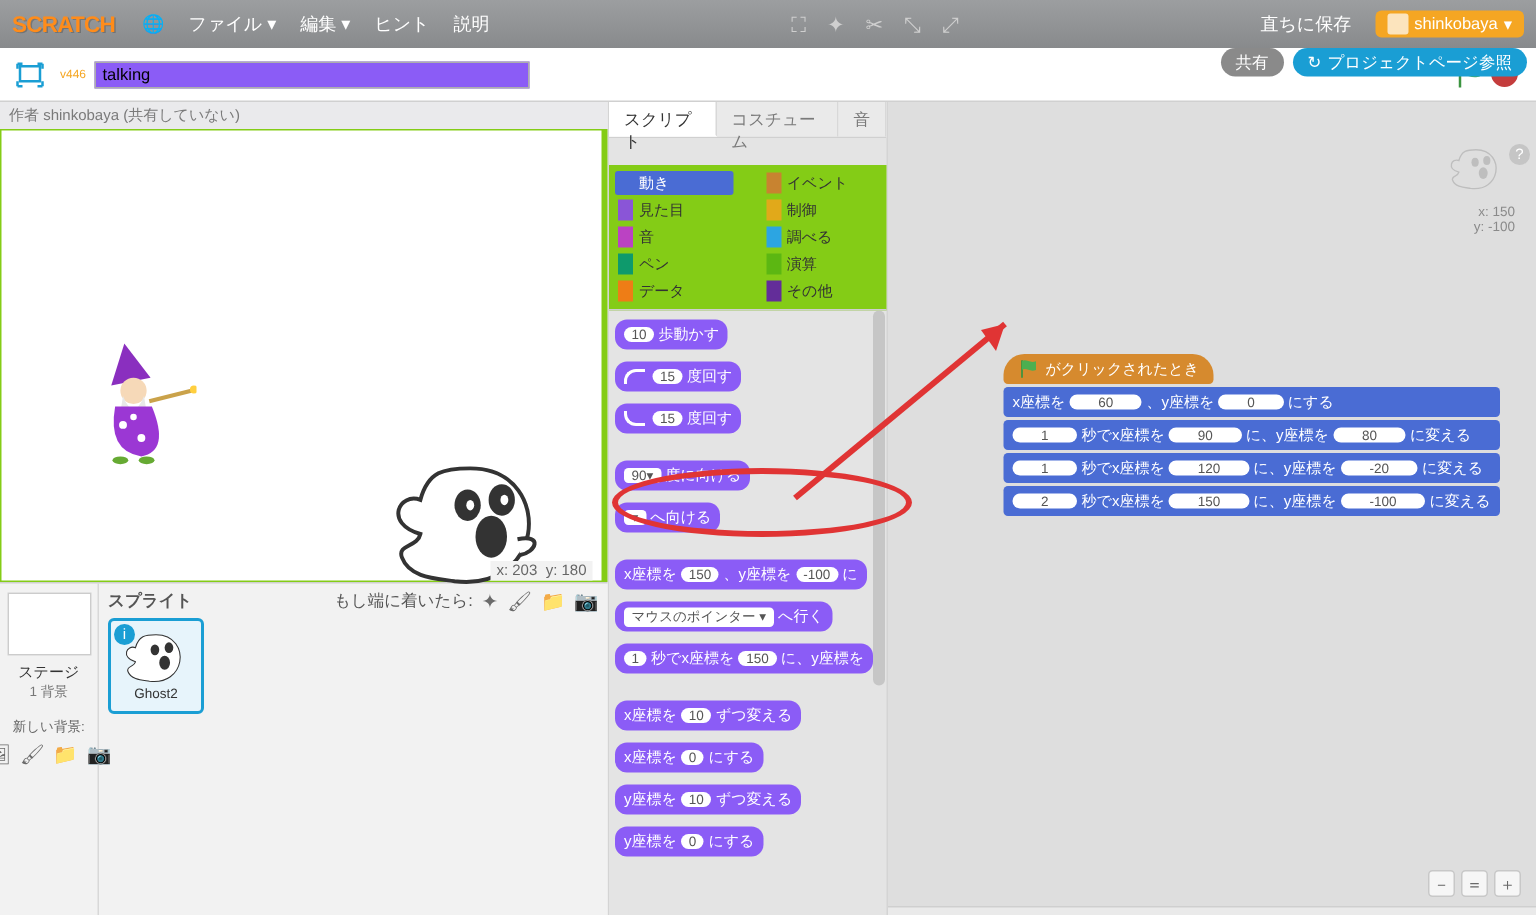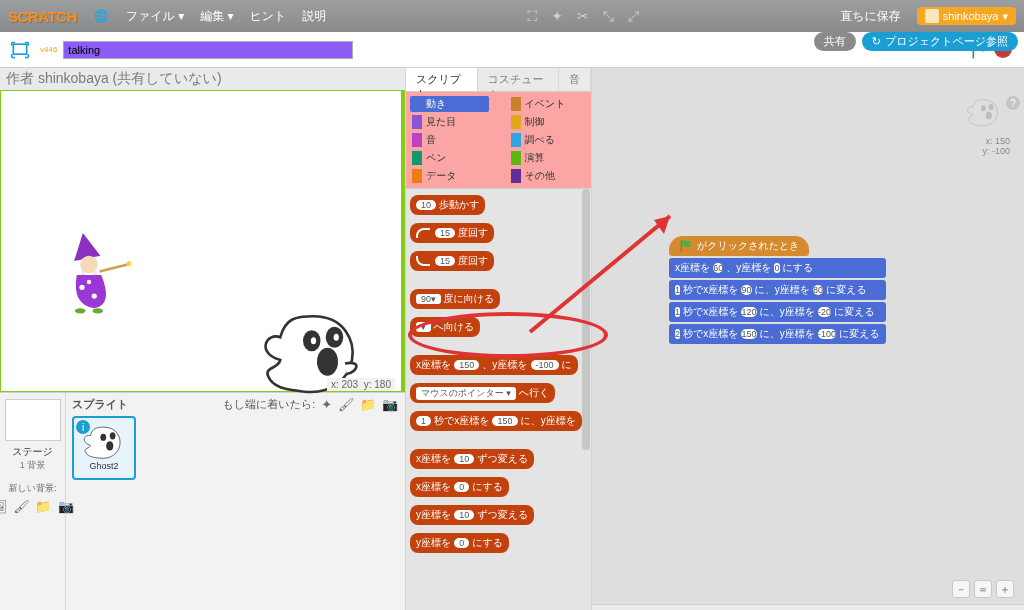--- a/index.html
+++ b/index.html
@@ -25,21 +25,21 @@
 .green-flag{width:20px;height:20px;}
 .stop-btn{width:18px;height:18px;background:#c43d3d;border-radius:50%;}
 .share-btns { position:absolute; right:6px; top:32px; display:flex; gap:6px;}
 .btn-share{background:#8a8a8a;color:#fff;padding:2px 10px;border-radius:10px;font-size:11px;}
 .btn-project{background:#1a9ed4;color:#fff;padding:2px 10px;border-radius:10px;font-size:11px;display:flex;align-items:center;gap:4px;}
 
 
 .main { display:flex; height: calc(610px - 28px - 26px); }
 .left-col { width: 406px; display:flex; flex-direction:column; border-right:1px solid #d4d4d4;}
 .stage-wrap { position:relative; background:#84cc16;}
-.author-line{font-size:14px;color:#7a7a7a;padding:2px 6px;background:#eaeaec;}
+.author-line{font-size:10px;color:#7a7a7a;padding:2px 6px;background:#eaeaec;}
 .stage { width:400px; height:300px; background:#fff; position:relative; margin:1px;}
 .wizard{position:absolute;left:60px;top:135px;width:70px;}
 .ghost{position:absolute;left:260px;top:220px;width:105px;}
 .coords{position:absolute;right:6px;bottom:0;font-size:10px;color:#666;background:#f2f2f2;padding:1px 4px;}
 
 .sprite-area { flex:1; background:#f2f2f2; border-top:1px solid #d0d0d0; display:flex;}
 .stage-thumb-col{width:66px;padding:6px 4px;text-align:center;border-right:1px solid #d8d8d8;}
 .stage-thumb{width:56px;height:42px;border:1px solid #ccc;background:#fff;margin:0 auto 4px;}
 .stage-lbl{font-size:10px;}
 .stage-sub{font-size:9px;color:#777;}
@@ -55,46 +55,46 @@
 .sprite-tile{width:64px;height:64px;border:1px solid #c7c7c7;background:#fff;border-radius:4px;display:flex;flex-direction:column;align-items:center;justify-content:center;position:relative;font-size:9px;}
 .sprite-tile.selected{border:2px solid #1a9ed4;background:#e7f4fb;}
 .sprite-tile .mini{width:44px;height:36px;}
 .info-i{position:absolute;top:2px;left:2px;width:14px;height:14px;background:#1a9ed4;color:#fff;border-radius:50%;font-size:10px;display:flex;align-items:center;justify-content:center;}
 
 
 .middle-col{width:186px;background:#e4e4e4;display:flex;flex-direction:column;border-right:1px solid #d4d4d4;}
 .tabs{height:24px;display:flex;background:#f3f3f3;border-bottom:1px solid #d0d0d0;}
 .tab{padding:4px 10px;font-size:11px;color:#7a7a7a;border-right:1px solid #d8d8d8;background:#eaeaea;}
 .tab.active{background:#fff;color:#333;border-bottom:1px solid #fff;}
-.categories{display:grid;grid-template-columns:1fr 1fr;padding:4px;gap:2px 20px;background:#fca5a5;border-bottom:1px solid #cfcfcf;}
+.categories{display:grid;grid-template-columns:1fr 1fr;padding:4px;gap:2px 20px;background:#84cc16;border-bottom:1px solid #cfcfcf;margin-top:18px;}
 .cat{display:flex;align-items:center;gap:4px;font-size:10px;padding:1px 2px;}
 .cat .sw{width:10px;height:14px;}
 .cat.active{background:#4a6cd4;color:#fff;border-radius:2px;}
 
 .palette{flex:1;overflow:hidden;padding:6px 4px;position:relative;}
-.block{background:#c2410c;color:#fff;border-radius:8px;padding:3px 6px;margin-bottom:8px;font-size:10px;display:inline-flex;align-items:center;gap:3px;white-space:nowrap;}
+.block{background:#8b5cf6;color:#fff;border-radius:8px;padding:3px 6px;margin-bottom:8px;font-size:10px;display:inline-flex;align-items:center;gap:3px;white-space:nowrap;}
 .block .pill{background:#fff;color:#555;border-radius:8px;padding:0 5px;font-size:9px;}
 .block .pillsq{background:#fff;color:#555;border-radius:3px;padding:0 5px;font-size:9px;display:inline-flex;align-items:center;}
 .curve{display:inline-block;width:14px;height:10px;border:2px solid #fff;border-right:none;border-top:none;border-radius:0 0 0 8px;margin-right:2px;}
 .curve.cw{transform:scaleY(-1);}
 
 
 .palette-scrollbar{position:absolute;right:1px;top:0;width:8px;height:100%;}
 .palette-thumb{position:absolute;right:0;top:0;width:8px;height:60%;background:#c6c6c6;border-radius:4px;}
 
 
 .right-col{flex:1;background:#dedede;position:relative;}
 .sprite-mini{position:absolute;right:22px;top:30px;width:36px;opacity:.85;}
 .mini-coords{position:absolute;right:14px;top:68px;font-size:9px;color:#8a8a8a;text-align:right;}
 .help-q{position:absolute;right:4px;top:28px;width:14px;height:14px;border-radius:50%;background:#c5c5c5;color:#fff;font-size:10px;display:flex;align-items:center;justify-content:center;}
 
 .script-stack{position:absolute;left:77px;top:168px;}
 .hat{background:#d68a2e;color:#fff;border-radius:14px 14px 3px 3px;padding:3px 10px;font-size:10px;display:inline-flex;align-items:center;gap:4px;margin-bottom:2px;}
 .sblock{background:#4a6cd4;color:#fff;border-radius:3px;padding:3px 6px;font-size:10px;display:flex;align-items:center;gap:3px;margin-bottom:2px;white-space:nowrap;}
-.sblock .pill{background:#fff;color:#555;border-radius:8px;padding:0 0;font-size:9px;}
+.sblock .pill{background:#fff;color:#555;border-radius:8px;padding:0 19px;font-size:9px;}
 
 .backpack-bar{position:absolute;left:0;right:0;bottom:0;height:20px;background:#eaeaea;border-top:1px solid #cfcfcf;display:flex;align-items:center;padding-left:10px;font-size:11px;color:#5d5d5d;}
 .backpack-bar .tri{margin-right:6px;font-size:8px;}
 .zoom{position:absolute;right:10px;bottom:26px;display:flex;gap:4px;align-items:center;color:#6a6a6a;font-size:14px;}
 .zoom span{width:18px;height:18px;display:flex;align-items:center;justify-content:center;background:#f6f6f6;border:1px solid #c8c8c8;border-radius:3px;font-size:11px;}
 
 
 .anno-ellipse{position:absolute;left:408px;top:312px;width:200px;height:46px;border:4px solid #e03434;border-radius:50%;pointer-events:none;z-index:50;}
 .anno-arrow{position:absolute;left:520px;top:200px;pointer-events:none;z-index:50;}
 </style>

